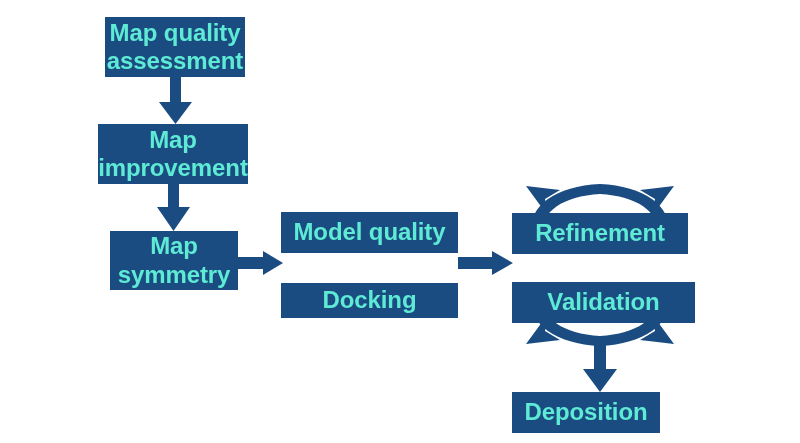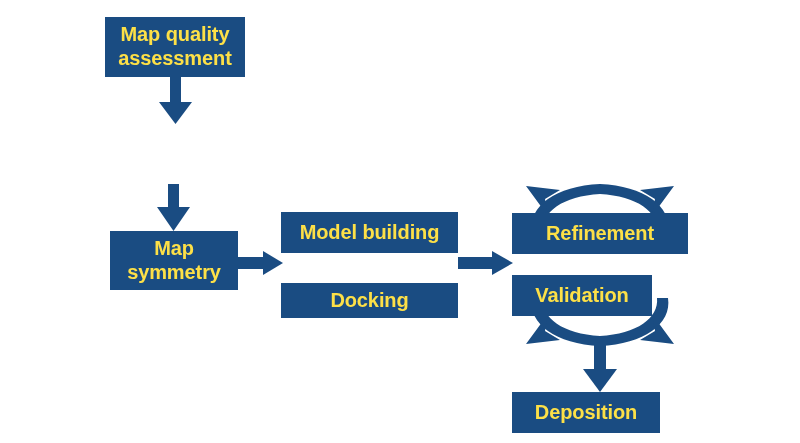--- a/index.html
+++ b/index.html
@@ -19,28 +19,28 @@
     position: relative;
     width: 800px;
     height: 443px;
     background: #ffffff;
   }
 
   
   .node {
     position: absolute;
     background: #1A4C82;
-    color: #fde047;
+    color: #5eead4;
     display: flex;
     align-items: center;
     justify-content: center;
     text-align: center;
     font-family: "Liberation Sans", sans-serif;
     font-weight: 600;
-    font-size: 20px;
+    font-size: 24px;
     line-height: 1.18;
     letter-spacing: -0.1px;
     box-sizing: border-box;
     padding: 2px 6px;
     white-space: pre-line;
   }
 
   
   #node-map-quality-assessment {
     left: 105px;  top: 17px;  width: 140px; height: 60px;
@@ -58,21 +58,21 @@
   }
   #node-docking {
     left: 281px;  top: 283px; width: 177px; height: 35px;
   }
 
   
   #node-refinement {
     left: 512px;  top: 213px; width: 176px; height: 41px;
   }
   #node-validation {
-    left: 512px;  top: 275px; width: 140px; height: 41px;
+    left: 512px;  top: 282px; width: 183px; height: 41px;
   }
   #node-deposition {
     left: 512px;  top: 392px; width: 148px; height: 41px;
   }
 
   
   #connectors {
     position: absolute;
     left: 0; top: 0;
     width: 800px;
@@ -120,24 +120,25 @@
                Z"></path>
 
       <path class="conn-fill" d="M 526 344 L 560 340 L 545 331 L 548 314 Z"></path>
 
       <path class="conn-fill" d="M 674 344 L 640 340 L 655 331 L 652 314 Z"></path>
     </g>
   </svg>
 
   <div class="node" id="node-map-quality-assessment">Map quality assessment</div>
 
+  <div class="node" id="node-map-improvement">Map improvement</div>
 
   <div class="node" id="node-map-symmetry">Map symmetry</div>
 
-  <div class="node" id="node-model-building">Model building</div>
+  <div class="node" id="node-model-building">Model quality</div>
 
   <div class="node" id="node-docking">Docking</div>
 
   <div class="node" id="node-refinement">Refinement</div>
 
   <div class="node" id="node-validation">Validation</div>
 
   <div class="node" id="node-deposition">Deposition</div>
 
   <svg id="connectors" viewBox="0 0 800 443" xmlns="http://www.w3.org/2000/svg">

